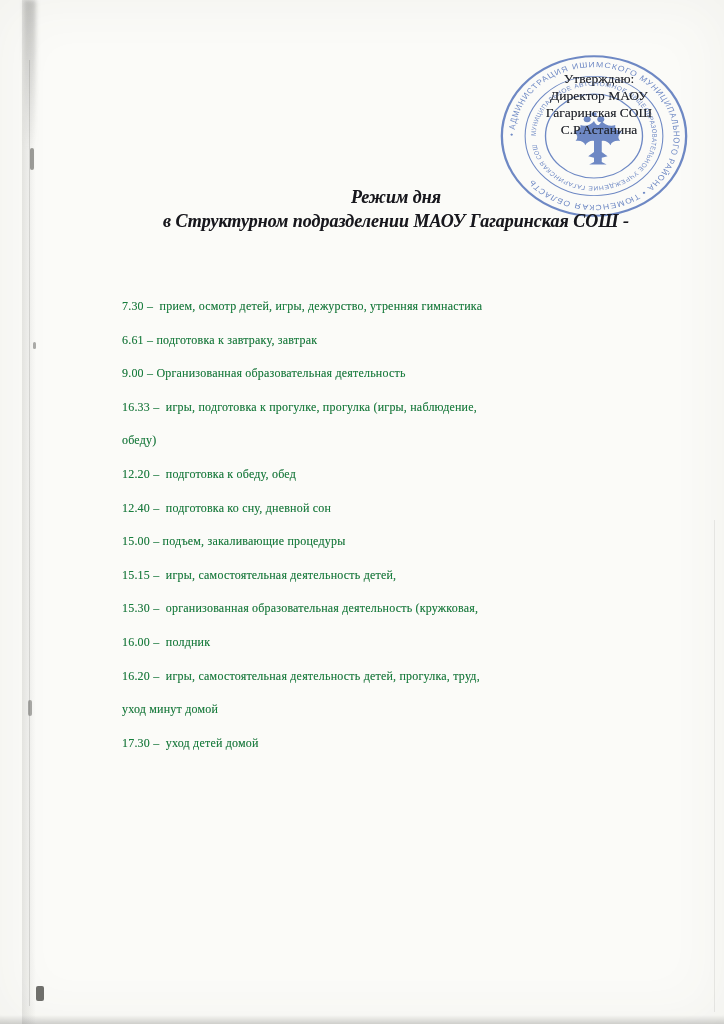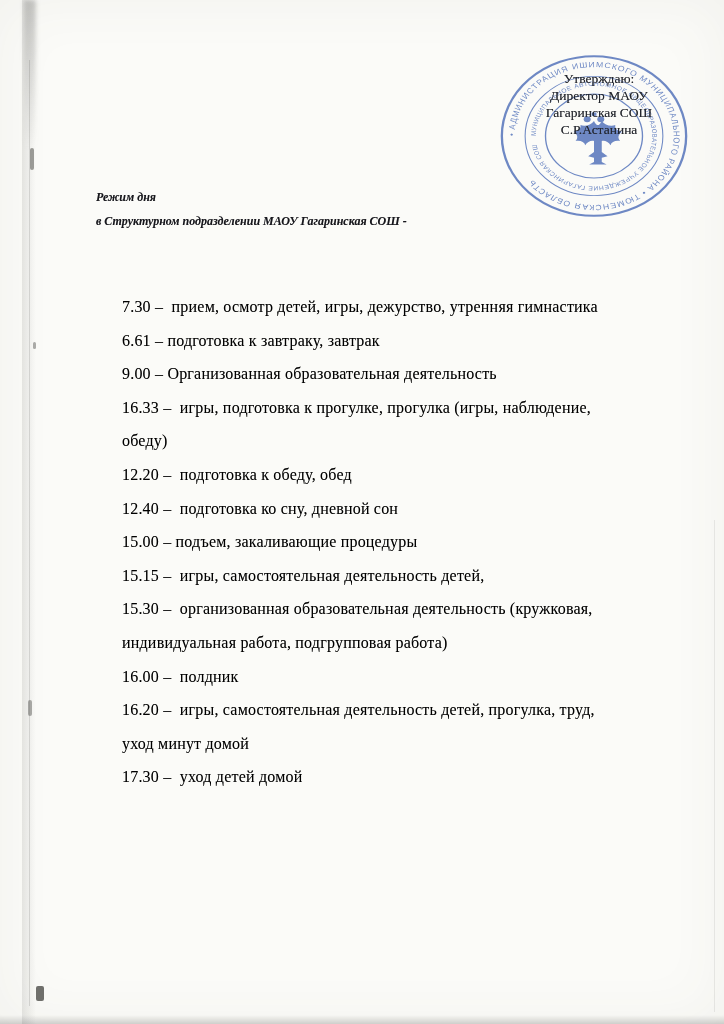--- a/index.html
+++ b/index.html
@@ -66,36 +66,37 @@
     line-height: 17px;
     color: #23262e;
     z-index: 3;
     text-shadow: 0 0 0.4px rgba(0,0,0,0.4);
   }
 
   
   .title {
     position: absolute;
     top: 186px; left: 96px; right: 28px;
+    text-align: center;
     font-weight: bold;
     font-style: italic;
-    font-size: 12px;
+    font-size: 18px;
     line-height: 23.5px;
     color: #17171d;
     text-shadow: 0 0 0.4px rgba(0,0,0,0.35);
   }
 
   
   .schedule {
     position: absolute;
     top: 290px; left: 122px; right: 22px;
-    font-size: 16px;
+    font-size: 12px;
     line-height: 33.6px;
     letter-spacing: 0.2px;
-    color: #000000;
+    color: #15803d;
     text-shadow: 0 0 0.4px rgba(0,0,0,0.30);
   }
   .schedule p { margin: 0; white-space: pre; }
 </style>
 </head>
 <body>
 
 <div class="page">
 
   <div class="edge-left"></div>
@@ -152,20 +153,19 @@
       <p class="line">7.30 –  прием, осмотр детей, игры, дежурство, утренняя гимнастика</p>
       <p class="line">6.61 – подготовка к завтраку, завтрак</p>
       <p class="line">9.00 – Организованная образовательная деятельность</p>
       <p class="line">16.33 –  игры, подготовка к прогулке, прогулка (игры, наблюдение,</p>
       <p class="line">обеду)</p>
       <p class="line">12.20 –  подготовка к обеду, обед</p>
       <p class="line">12.40 –  подготовка ко сну, дневной сон</p>
       <p class="line">15.00 – подъем, закаливающие процедуры</p>
       <p class="line">15.15 –  игры, самостоятельная деятельность детей,</p>
       <p class="line">15.30 –  организованная образовательная деятельность (кружковая,</p>
-      <p class="line">индивидуальная работа, подгрупповая работа)</p>
       <p class="line">16.00 –  полдник</p>
       <p class="line">16.20 –  игры, самостоятельная деятельность детей, прогулка, труд,</p>
       <p class="line">уход минут домой</p>
       <p class="line">17.30 –  уход детей домой</p>
     </div>
 
 </div>
 
 </body></html>

